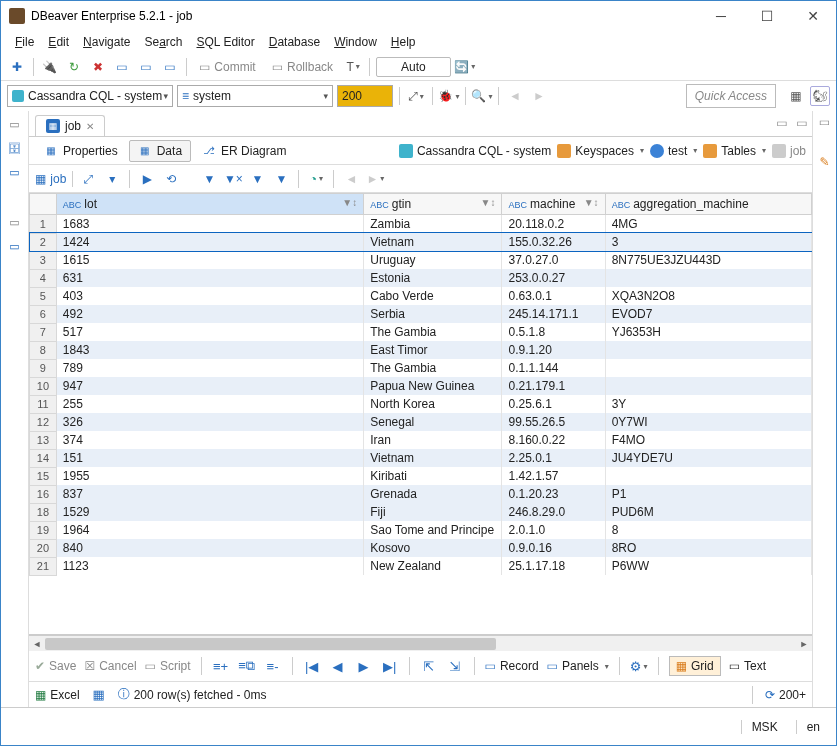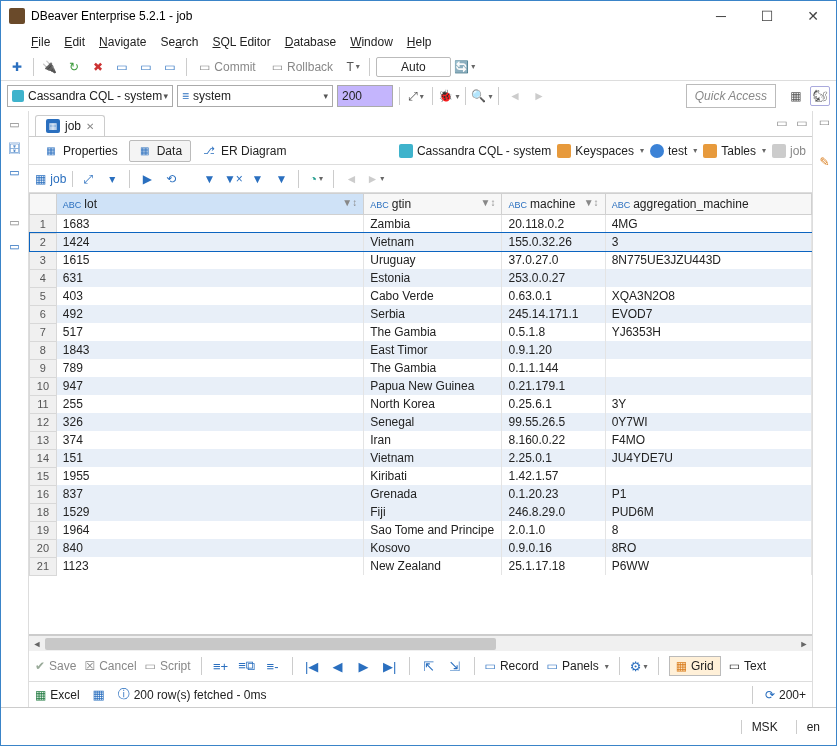--- a/index.html
+++ b/index.html
@@ -2,36 +2,36 @@
 <html><head>
 <meta charset="utf-8">
 <style>
   * { box-sizing: border-box; margin:0; padding:0; }
   body { font-family: "Segoe UI", Tahoma, sans-serif; font-size: 12px; background:#fff; color:#222; }
   .window { width:837px; height:746px; border:1px solid #3a84c8; display:flex; flex-direction:column; position:relative; }
   .titlebar { height:30px; display:flex; align-items:center; padding:0 8px; background:#fff; }
   .titlebar .title-icon { width:16px; height:16px; margin-right:6px; background:#6a4a2a; border-radius:2px; }
   .titlebar .title { flex:1; font-size:12px; color:#000; }
   .titlebar .winbtn { width:46px; height:30px; display:flex; align-items:center; justify-content:center; color:#444; font-size:14px; }
-  .menubar { height:22px; display:flex; align-items:center; padding:0 24px; gap:2px; }
+  .menubar { height:22px; display:flex; align-items:center; padding:0 8px; gap:2px; }
   .menubar .menuitem { padding:2px 6px; }
   .menubar .menuitem u { text-decoration:underline; }
   .toolbar { height:28px; display:flex; align-items:center; padding:0 6px; gap:4px; border-bottom:1px solid #ddd; }
   .tbtn { width:20px; height:20px; display:flex; align-items:center; justify-content:center; color:#555; font-size:12px; }
   .tbtn.blue { color:#2a6fbf; }
   .tbtn.green { color:#3a9a3a; }
   .tbtn.red { color:#c33; }
   .tbtn.orange { color:#d97b1a; }
   .sep { width:1px; height:18px; background:#ccc; margin:0 2px; }
   .commit-btn { display:flex; align-items:center; gap:4px; padding:2px 6px; color:#888; }
   .auto-btn { border:1px solid #bbb; padding:2px 24px; display:flex; align-items:center; border-radius:2px; color:#222; }
   .row2 { height:30px; display:flex; align-items:center; padding:0 6px; gap:4px; }
   .combo { border:1px solid #aaa; height:22px; display:flex; align-items:center; padding:0 4px; background:#fff; font-size:12px; }
   .combo .arrow { margin-left:auto; color:#555; font-size:9px; }
-  .input-sm { border:1px solid #aaa; height:22px; padding:0 4px; background:#c4b5fd; width:56px; }
+  .input-sm { border:1px solid #aaa; height:22px; padding:0 4px; background:#eab308; width:56px; }
   .quick-access { border:1px solid #bbb; padding:4px 8px; color:#888; font-style:italic; margin-left:auto; }
   .main { flex:1; display:flex; overflow:hidden; }
   .leftgutter { width:28px; background:#fff; border-right:1px solid #ddd; display:flex; flex-direction:column; align-items:center; padding-top:4px; gap:6px; }
   .leftgutter .gi { width:18px; height:18px; display:flex; align-items:center; justify-content:center; font-size:11px; color:#2a6fbf; }
   .rightgutter { width:24px; background:#fff; border-left:1px solid #ddd; display:flex; flex-direction:column; align-items:center; padding-top:4px; gap:6px; }
   .content { flex:1; display:flex; flex-direction:column; overflow:hidden; }
   .tabstrip { height:26px; display:flex; align-items:flex-end; padding-left:6px; border-bottom:1px solid #ccc; gap:0; }
   .tab { border:1px solid #ccc; border-bottom:none; border-radius:3px 3px 0 0; padding:3px 10px; display:flex; align-items:center; gap:5px; background:#fff; font-size:12px; }
   .tab .close-x { font-size:10px; color:#888; }
   .tab .ticon { width:14px; height:14px; background:#2a6fbf; border-radius:2px; display:flex; align-items:center; justify-content:center; color:#fff; font-size:9px; }

